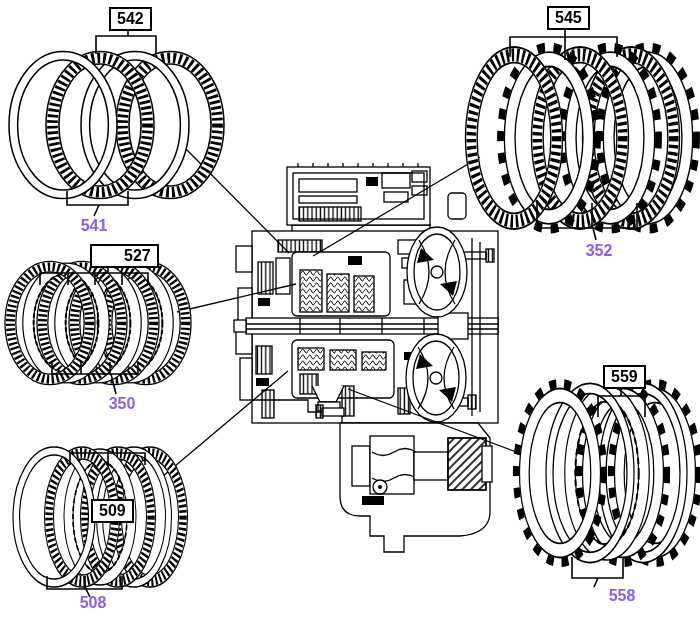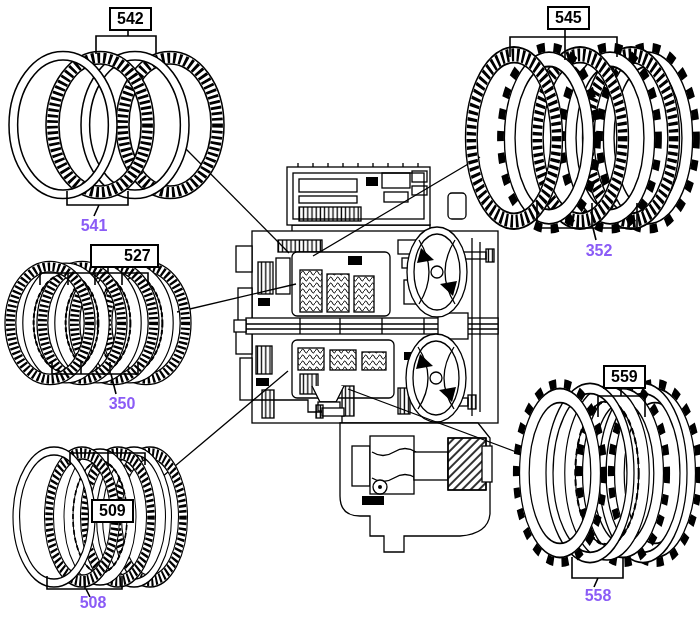--- a/index.html
+++ b/index.html
@@ -226,15 +226,15 @@
 <div class="co-box" style="left:90px;top:244px;padding-left:32px;">527</div>
 <div class="co-txt" style="left:100px;top:395px;">350</div>
 
 <div class="co-box" style="left:91px;top:451px;margin-top:48px;">509</div>
 <div class="co-txt" style="left:71px;top:594px;">508</div>
 
 <div class="co-box" style="left:547px;top:6px;">545</div>
 <div class="co-txt" style="left:577px;top:242px;">352</div>
 
 <div class="co-box" style="left:603px;top:365px;">559</div>
-<div class="co-txt" style="left:576px;top:587px;">558</div>
+<div class="co-txt" style="left:600px;top:587px;">558</div>
 
 </div>
 
 </body></html>

